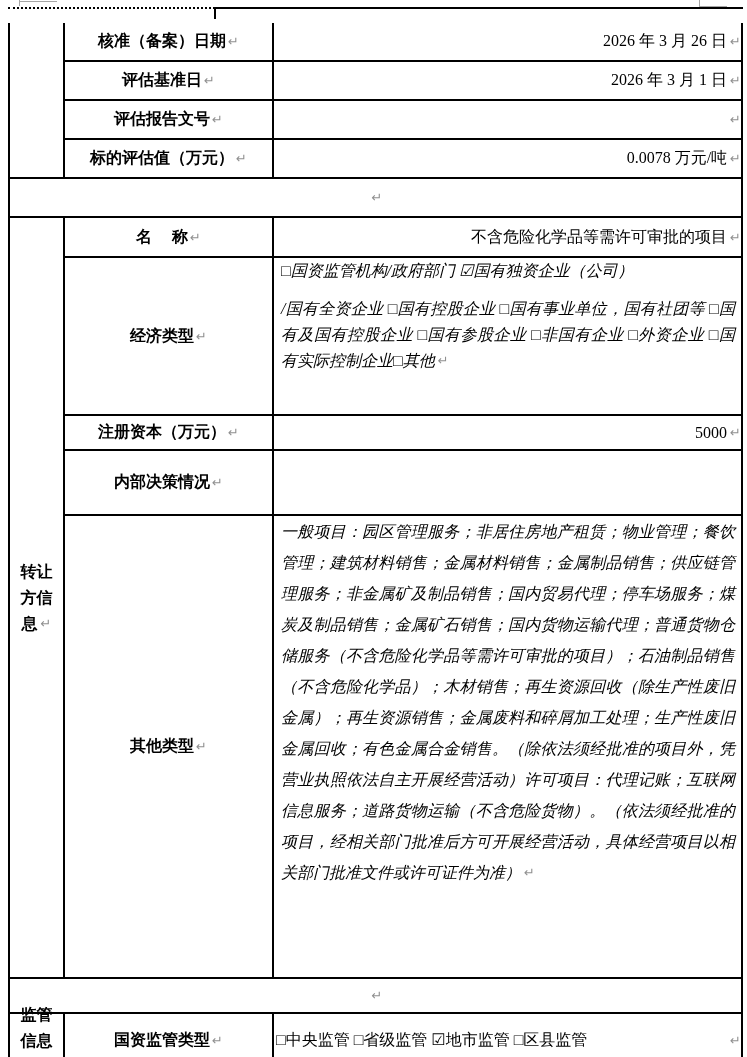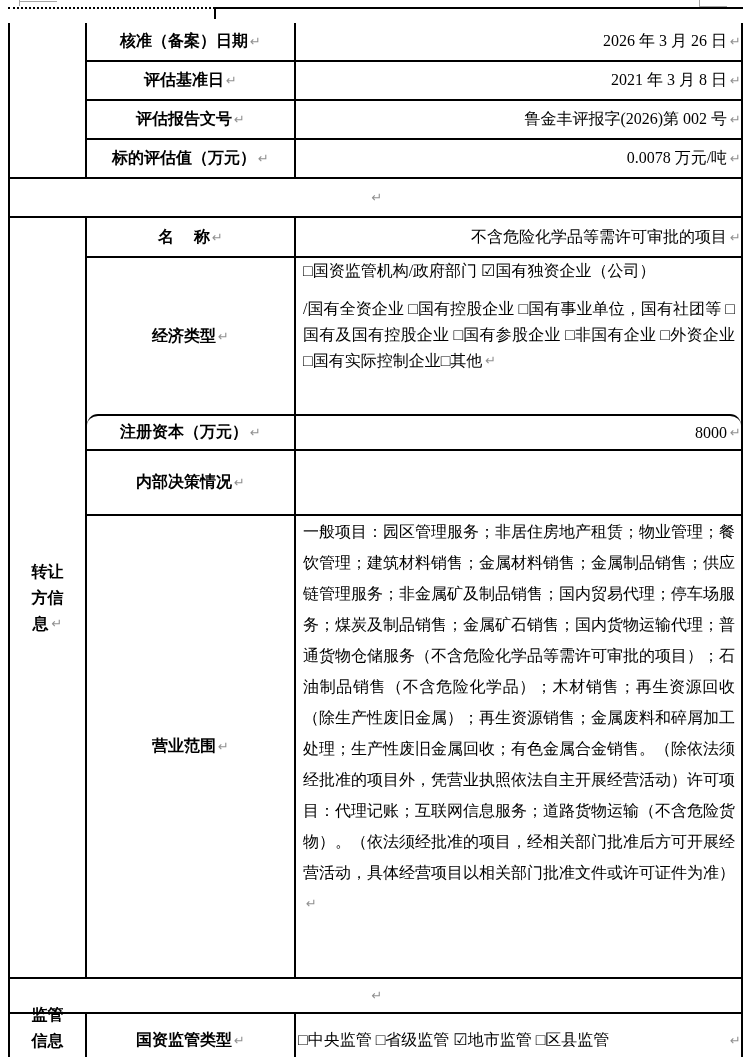--- a/index.html
+++ b/index.html
@@ -18,39 +18,39 @@
   .top-solid{position:absolute;left:215px;top:7px;width:528px;height:0;border-top:2px solid #000;}
   .top-tick{position:absolute;left:214px;top:7px;width:2px;height:12px;background:#000;}
   .corner{position:absolute;background:#a6a6a6;}
   .c-tl-v{left:19px;top:0;width:1px;height:6px;}
   .c-tl-h{left:19px;top:1px;width:38px;height:1px;}
   .c-tr-v{left:699px;top:0;width:1px;height:7px;}
   .c-tr-h{left:699px;top:6px;width:28px;height:1px;}
 
   .band{display:flex;box-sizing:border-box;}
   .band + .band{border-top:2px solid #000;}
-  .cA{width:77px;border-right:2px solid #000;box-sizing:border-box;
+  .cA{width:55px;border-right:2px solid #000;box-sizing:border-box;
       display:flex;align-items:center;justify-content:center;}
   .cRest{flex:1;display:flex;flex-direction:column;min-width:0;}
   .crow{display:flex;box-sizing:border-box;min-height:0;}
   .crow + .crow{border-top:2px solid #000;}
   .lbl{width:209px;border-right:2px solid #000;box-sizing:border-box;
        display:flex;align-items:center;justify-content:center;
        font-weight:bold;text-align:center;white-space:pre-wrap;}
   .val{flex:1;display:flex;align-items:center;justify-content:flex-end;min-width:0;box-sizing:border-box;}
-  .val.left{display:block;text-align:justify;padding:0 6px 0 7px;}
+  .val.left{display:block;text-align:justify;padding:0 6px 0 7px;font-style:italic;}
   .vlabel{width:38px;text-align:center;font-weight:bold;line-height:26px;}
 
   .band-a{height:154px;}
   .band-a .crow{flex:1;}
   .band-empty1{height:39px;align-items:center;justify-content:center;}
   .band-c{height:761px;}
   .row-name{height:38px;}
   .row-econ{height:158px;}
-  .row-cap{height:35px;border-radius:11px;}
+  .row-cap{height:35px;}
   .row-dec{height:65px;}
   .row-scope{flex:1;}
   .band-empty2{height:35px;align-items:center;justify-content:center;}
   .band-e{height:55px;}
 
   .econ{padding-top:11px;line-height:26px;}
   .econ p{margin:0;}
   .econ p.first{margin-bottom:12px;}
   .dec{padding-top:5px;line-height:29px;text-align:left;}
   .scope{padding-top:5px;line-height:31px;}
@@ -82,28 +82,27 @@
       <div class="crow">
         <div class="lbl"><span>核准（备案）日期</span><span class="crlf">↵</span></div>
         <div class="val">
             <span>2026 年 3 月 26 日</span>
             <span class="crlf">↵</span>
           </div>
       </div>
       <div class="crow">
         <div class="lbl"><span>评估基准日</span><span class="crlf">↵</span></div>
         <div class="val">
-            <span>2021 年 3 月 8 日</span>
+            <span>2026 年 3 月 1 日</span>
             <span class="crlf">↵</span>
           </div>
       </div>
       <div class="crow">
         <div class="lbl"><span>评估报告文号</span><span class="crlf">↵</span></div>
         <div class="val">
-            <span>鲁金丰评报字(2026)第 002 号</span>
             <span class="crlf">↵</span>
           </div>
       </div>
       <div class="crow">
         <div class="lbl"><span>标的评估值（万元）</span><span class="crlf">↵</span></div>
         <div class="val">
             <span>0.0078 万元/吨</span>
             <span class="crlf">↵</span>
           </div>
       </div>
@@ -129,29 +128,29 @@
       <div class="crow row-econ">
         <div class="lbl"><span>经济类型</span><span class="crlf">↵</span></div>
         <div class="val left econ">
           <p class="first">□国资监管机构/政府部门 ☑国有独资企业（公司）</p>
           <p><span>/国有全资企业 □国有控股企业 □国有事业单位，国有社团等 □国有及国有控股企业 □国有参股企业 □非国有企业 □外资企业 □国有实际控制企业□其他</span><span class="crlf">↵</span></p>
         </div>
       </div>
       <div class="crow row-cap">
         <div class="lbl"><span>注册资本（万元）</span><span class="crlf">↵</span></div>
         <div class="val">
-            <span>8000</span>
+            <span>5000</span>
             <span class="crlf">↵</span>
           </div>
       </div>
       <div class="crow row-dec">
         <div class="lbl"><span>内部决策情况</span><span class="crlf">↵</span></div>
       </div>
       <div class="crow row-scope">
-        <div class="lbl"><span>营业范围</span><span class="crlf">↵</span></div>
+        <div class="lbl"><span>其他类型</span><span class="crlf">↵</span></div>
         <div class="val left scope"><span>一般项目：园区管理服务；非居住房地产租赁；物业管理；餐饮管理；建筑材料销售；金属材料销售；金属制品销售；供应链管理服务；非金属矿及制品销售；国内贸易代理；停车场服务；煤炭及制品销售；金属矿石销售；国内货物运输代理；普通货物仓储服务（不含危险化学品等需许可审批的项目）；石油制品销售（不含危险化学品）；木材销售；再生资源回收（除生产性废旧金属）；再生资源销售；金属废料和碎屑加工处理；生产性废旧金属回收；有色金属合金销售。（除依法须经批准的项目外，凭营业执照依法自主开展经营活动）许可项目：代理记账；互联网信息服务；道路货物运输（不含危险货物）。（依法须经批准的项目，经相关部门批准后方可开展经营活动，具体经营项目以相关部门批准文件或许可证件为准）</span><span class="crlf">↵</span></div>
       </div>
     </div>
   </div>
 
   <div class="band band-empty2">
     <span class="crlf">↵</span>
   </div>
 
   <div class="band band-e">

